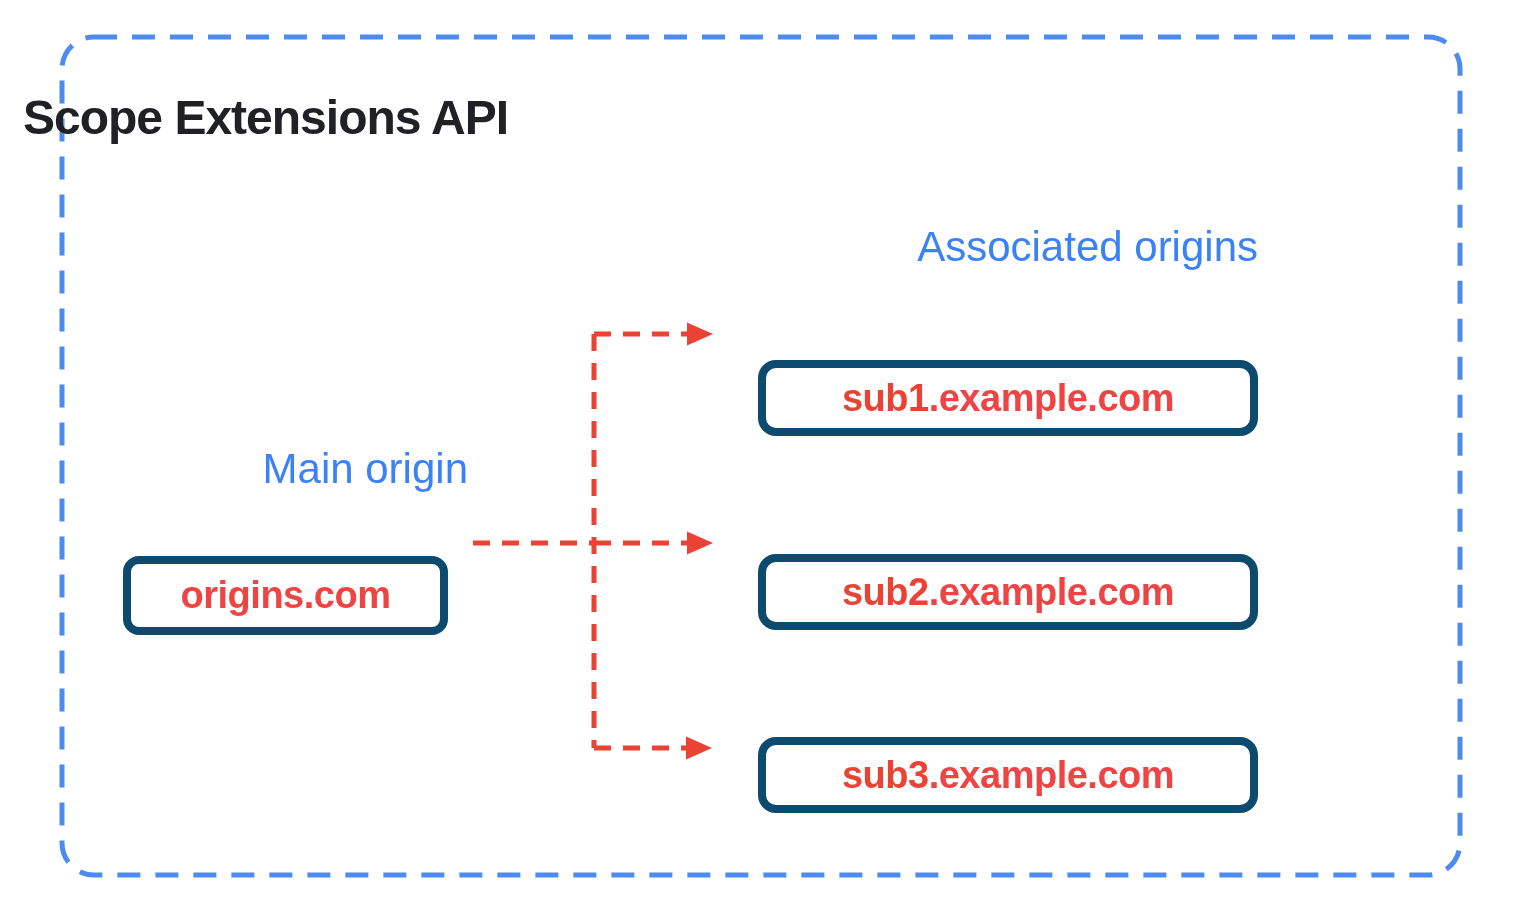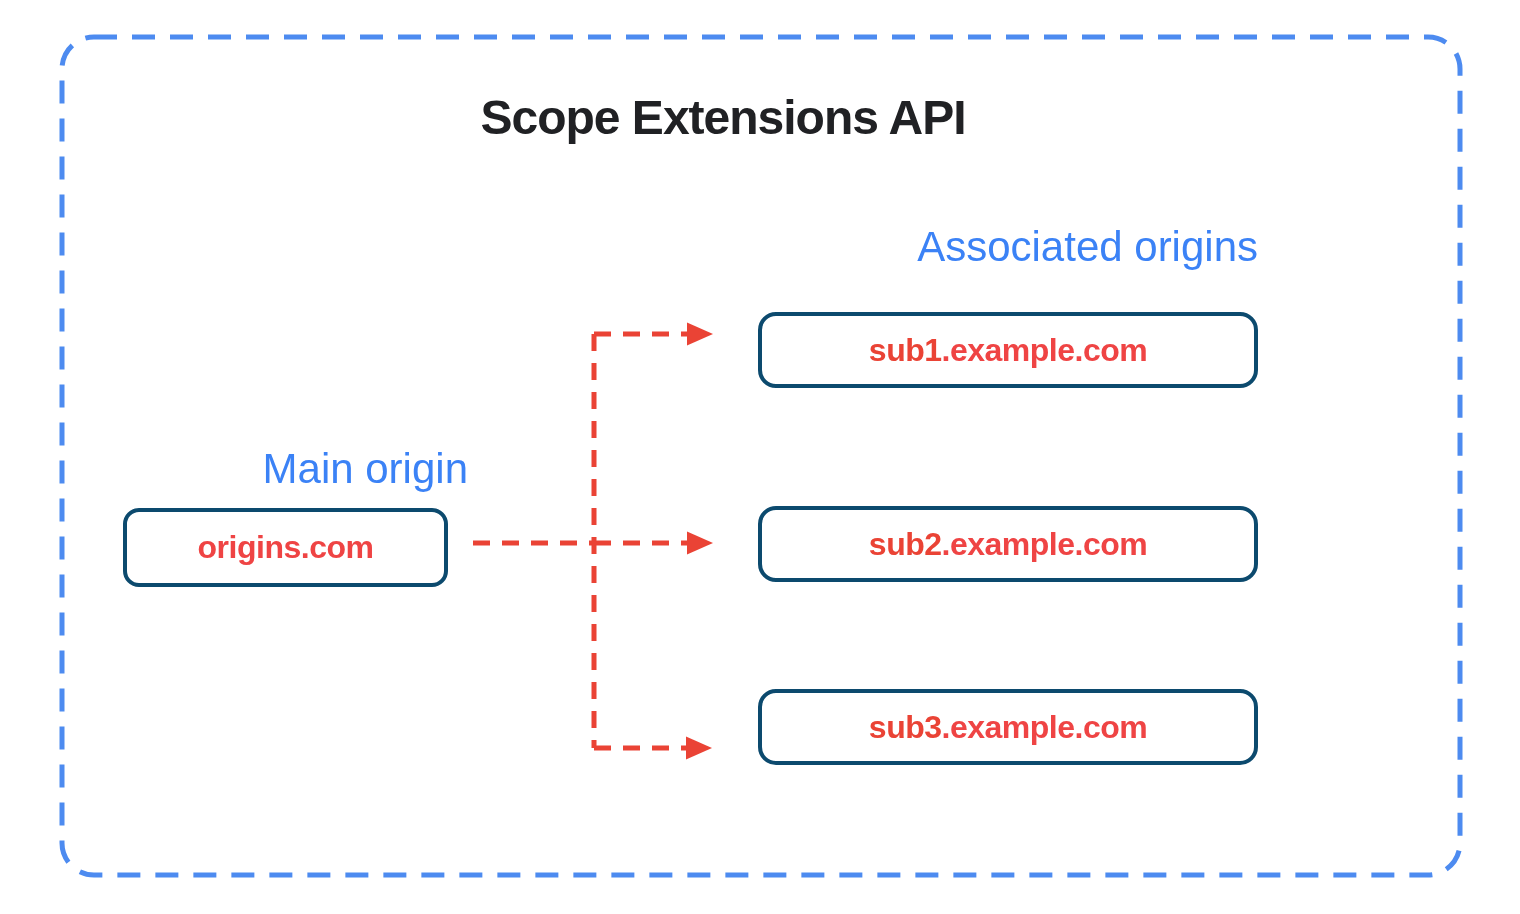--- a/index.html
+++ b/index.html
@@ -21,21 +21,20 @@
     top: 0;
     width: 1520px;
     height: 914px;
     pointer-events: none;
   }
   .title {
     position: absolute;
     left: 23px;
     top: 92px;
     width: 1400px;
-    text-align: center;
     font-size: 48px;
     font-weight: bold;
     letter-spacing: -1px;
     color: #202124;
     line-height: 1.1;
   }
   .col-label {
     position: absolute;
     text-align: right;
     font-size: 42px;
@@ -50,29 +49,30 @@
   }
   .label-main {
     left: 103px;
     top: 426px;
     width: 365px;
     margin-top: 20px;
   }
   .origin-box {
     position: absolute;
     box-sizing: border-box;
-    border: 4px solid #0c4a6e;
+    border: 8px solid #0c4a6e;
     background: #FFFFFF;
     display: flex;
     align-items: center;
     justify-content: center;
     font-weight: bold;
-    font-size: 32px;
+    font-size: 38px;
     letter-spacing: -0.5px;
     white-space: nowrap;
+    margin-top: 48px;
   }
   .main-box {
     left: 123px;
     top: 508px;
     width: 325px;
     height: 79px;
     border-radius: 16px;
   }
   .sub-box {
     left: 758px;

